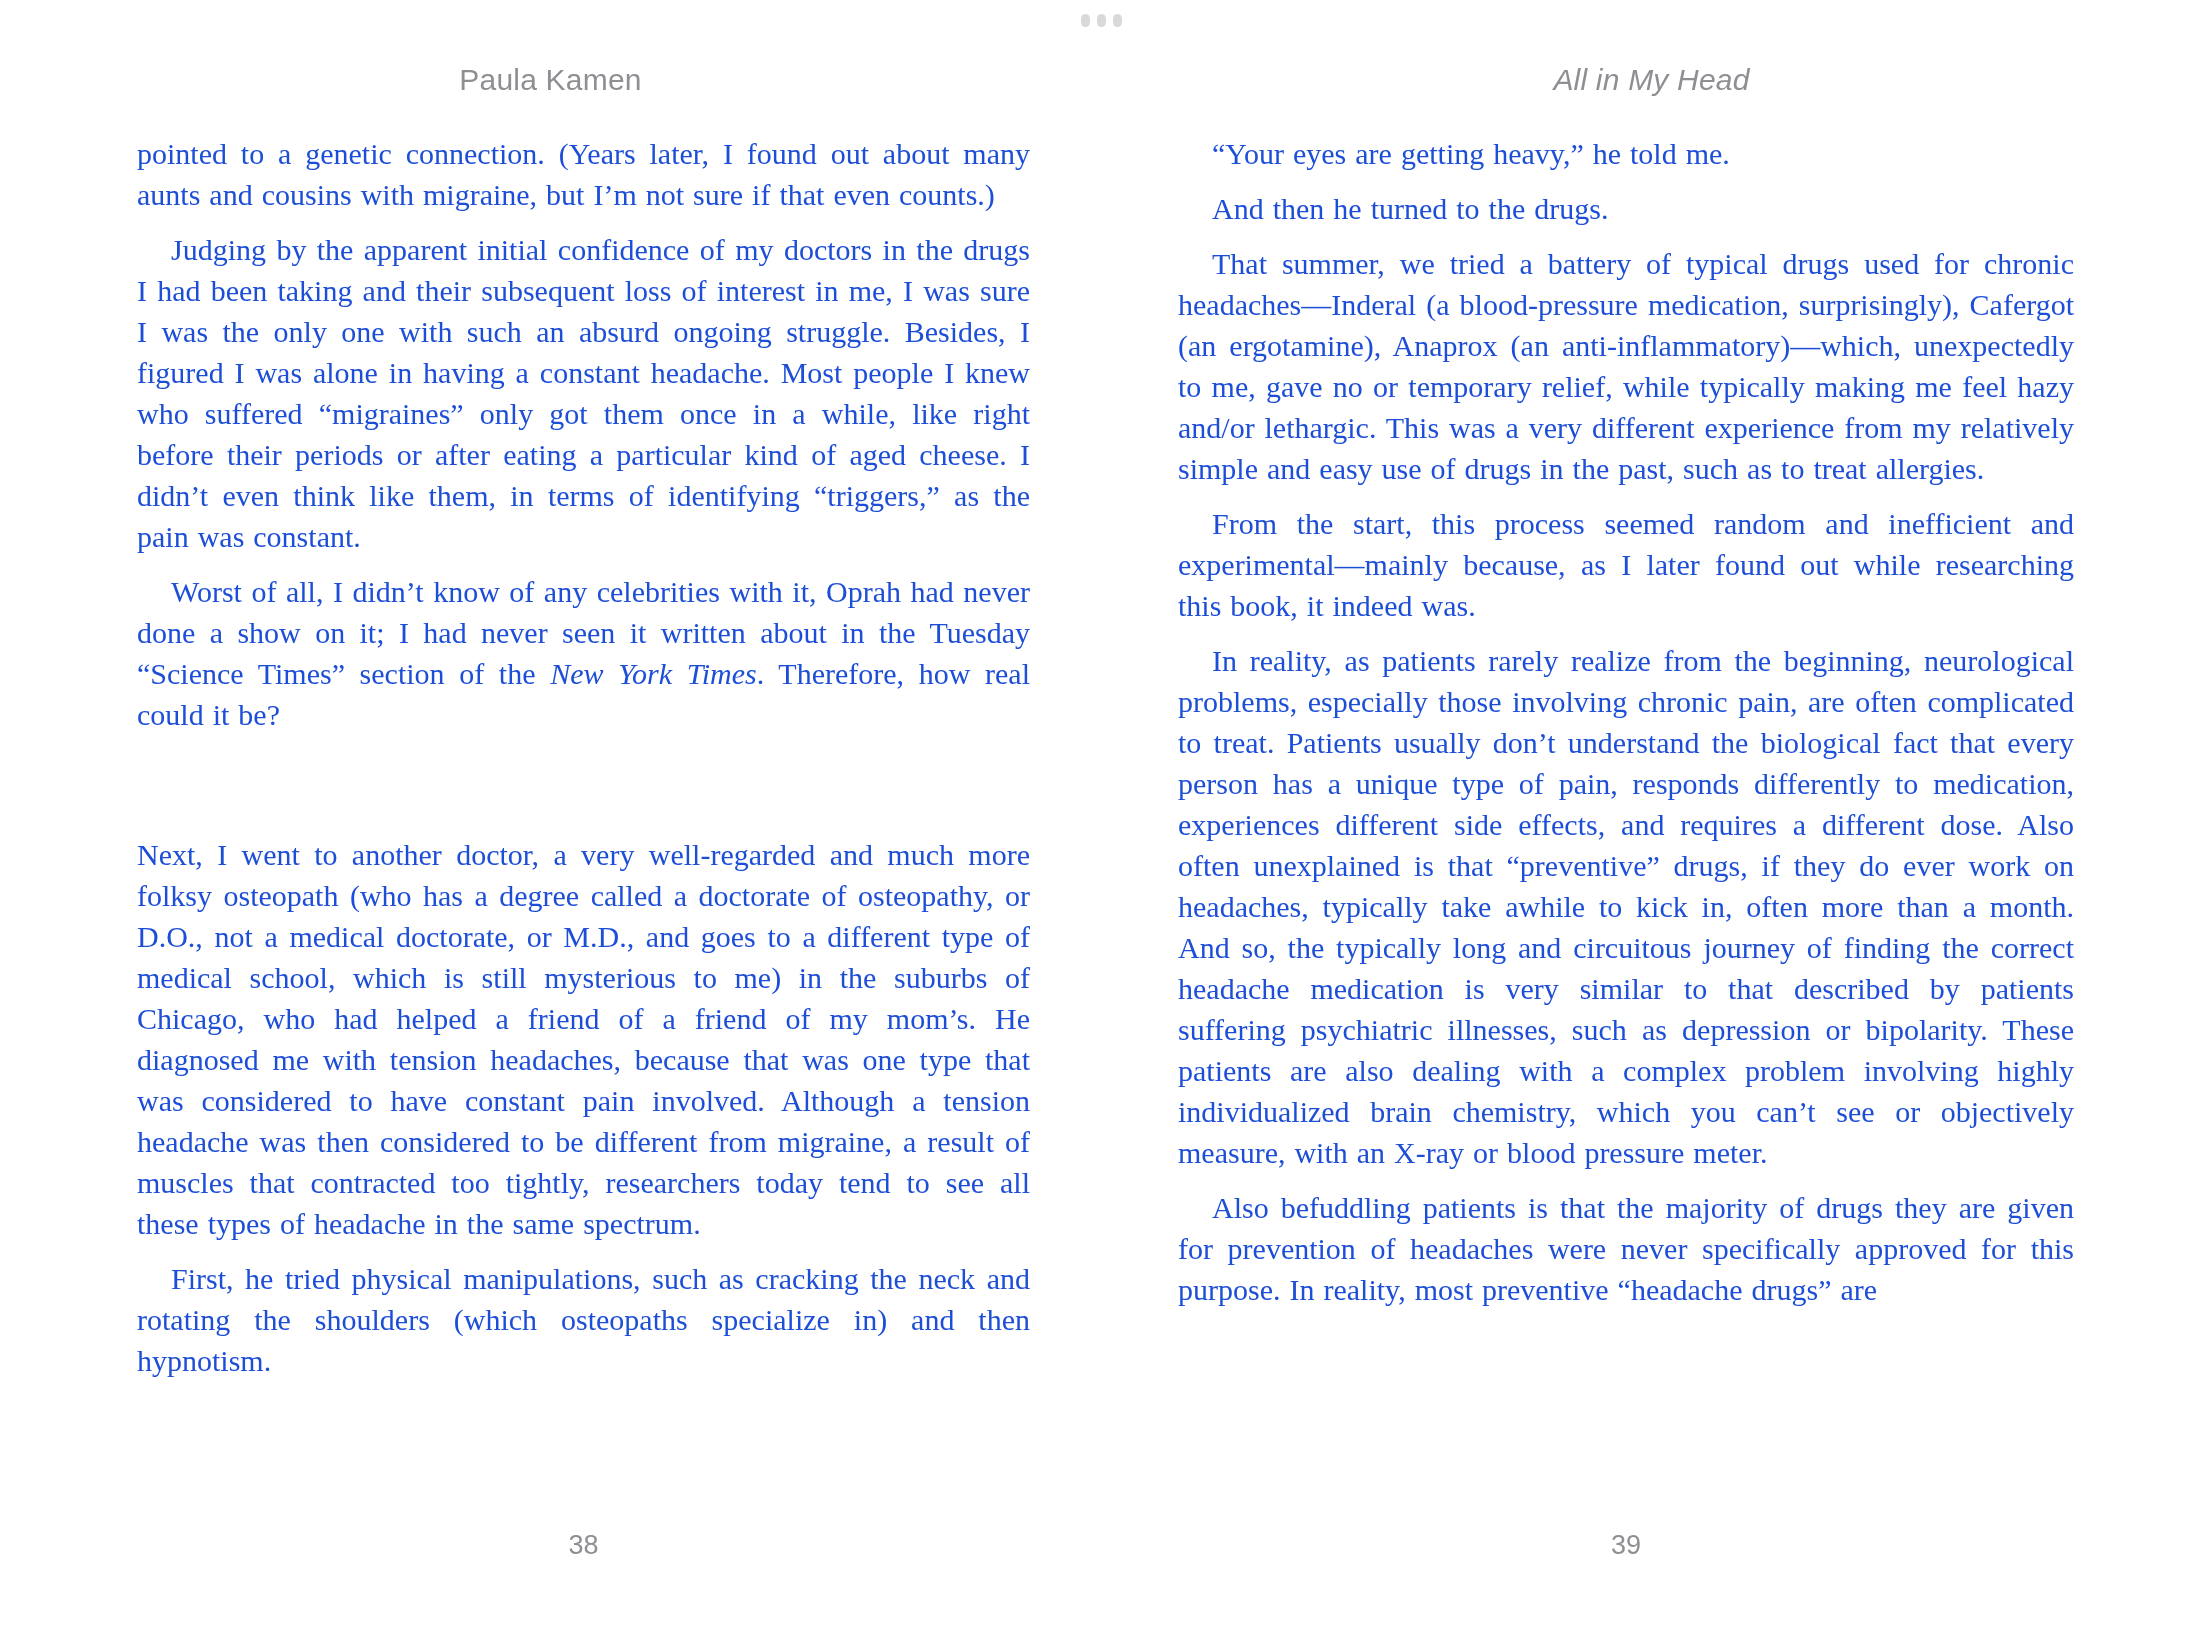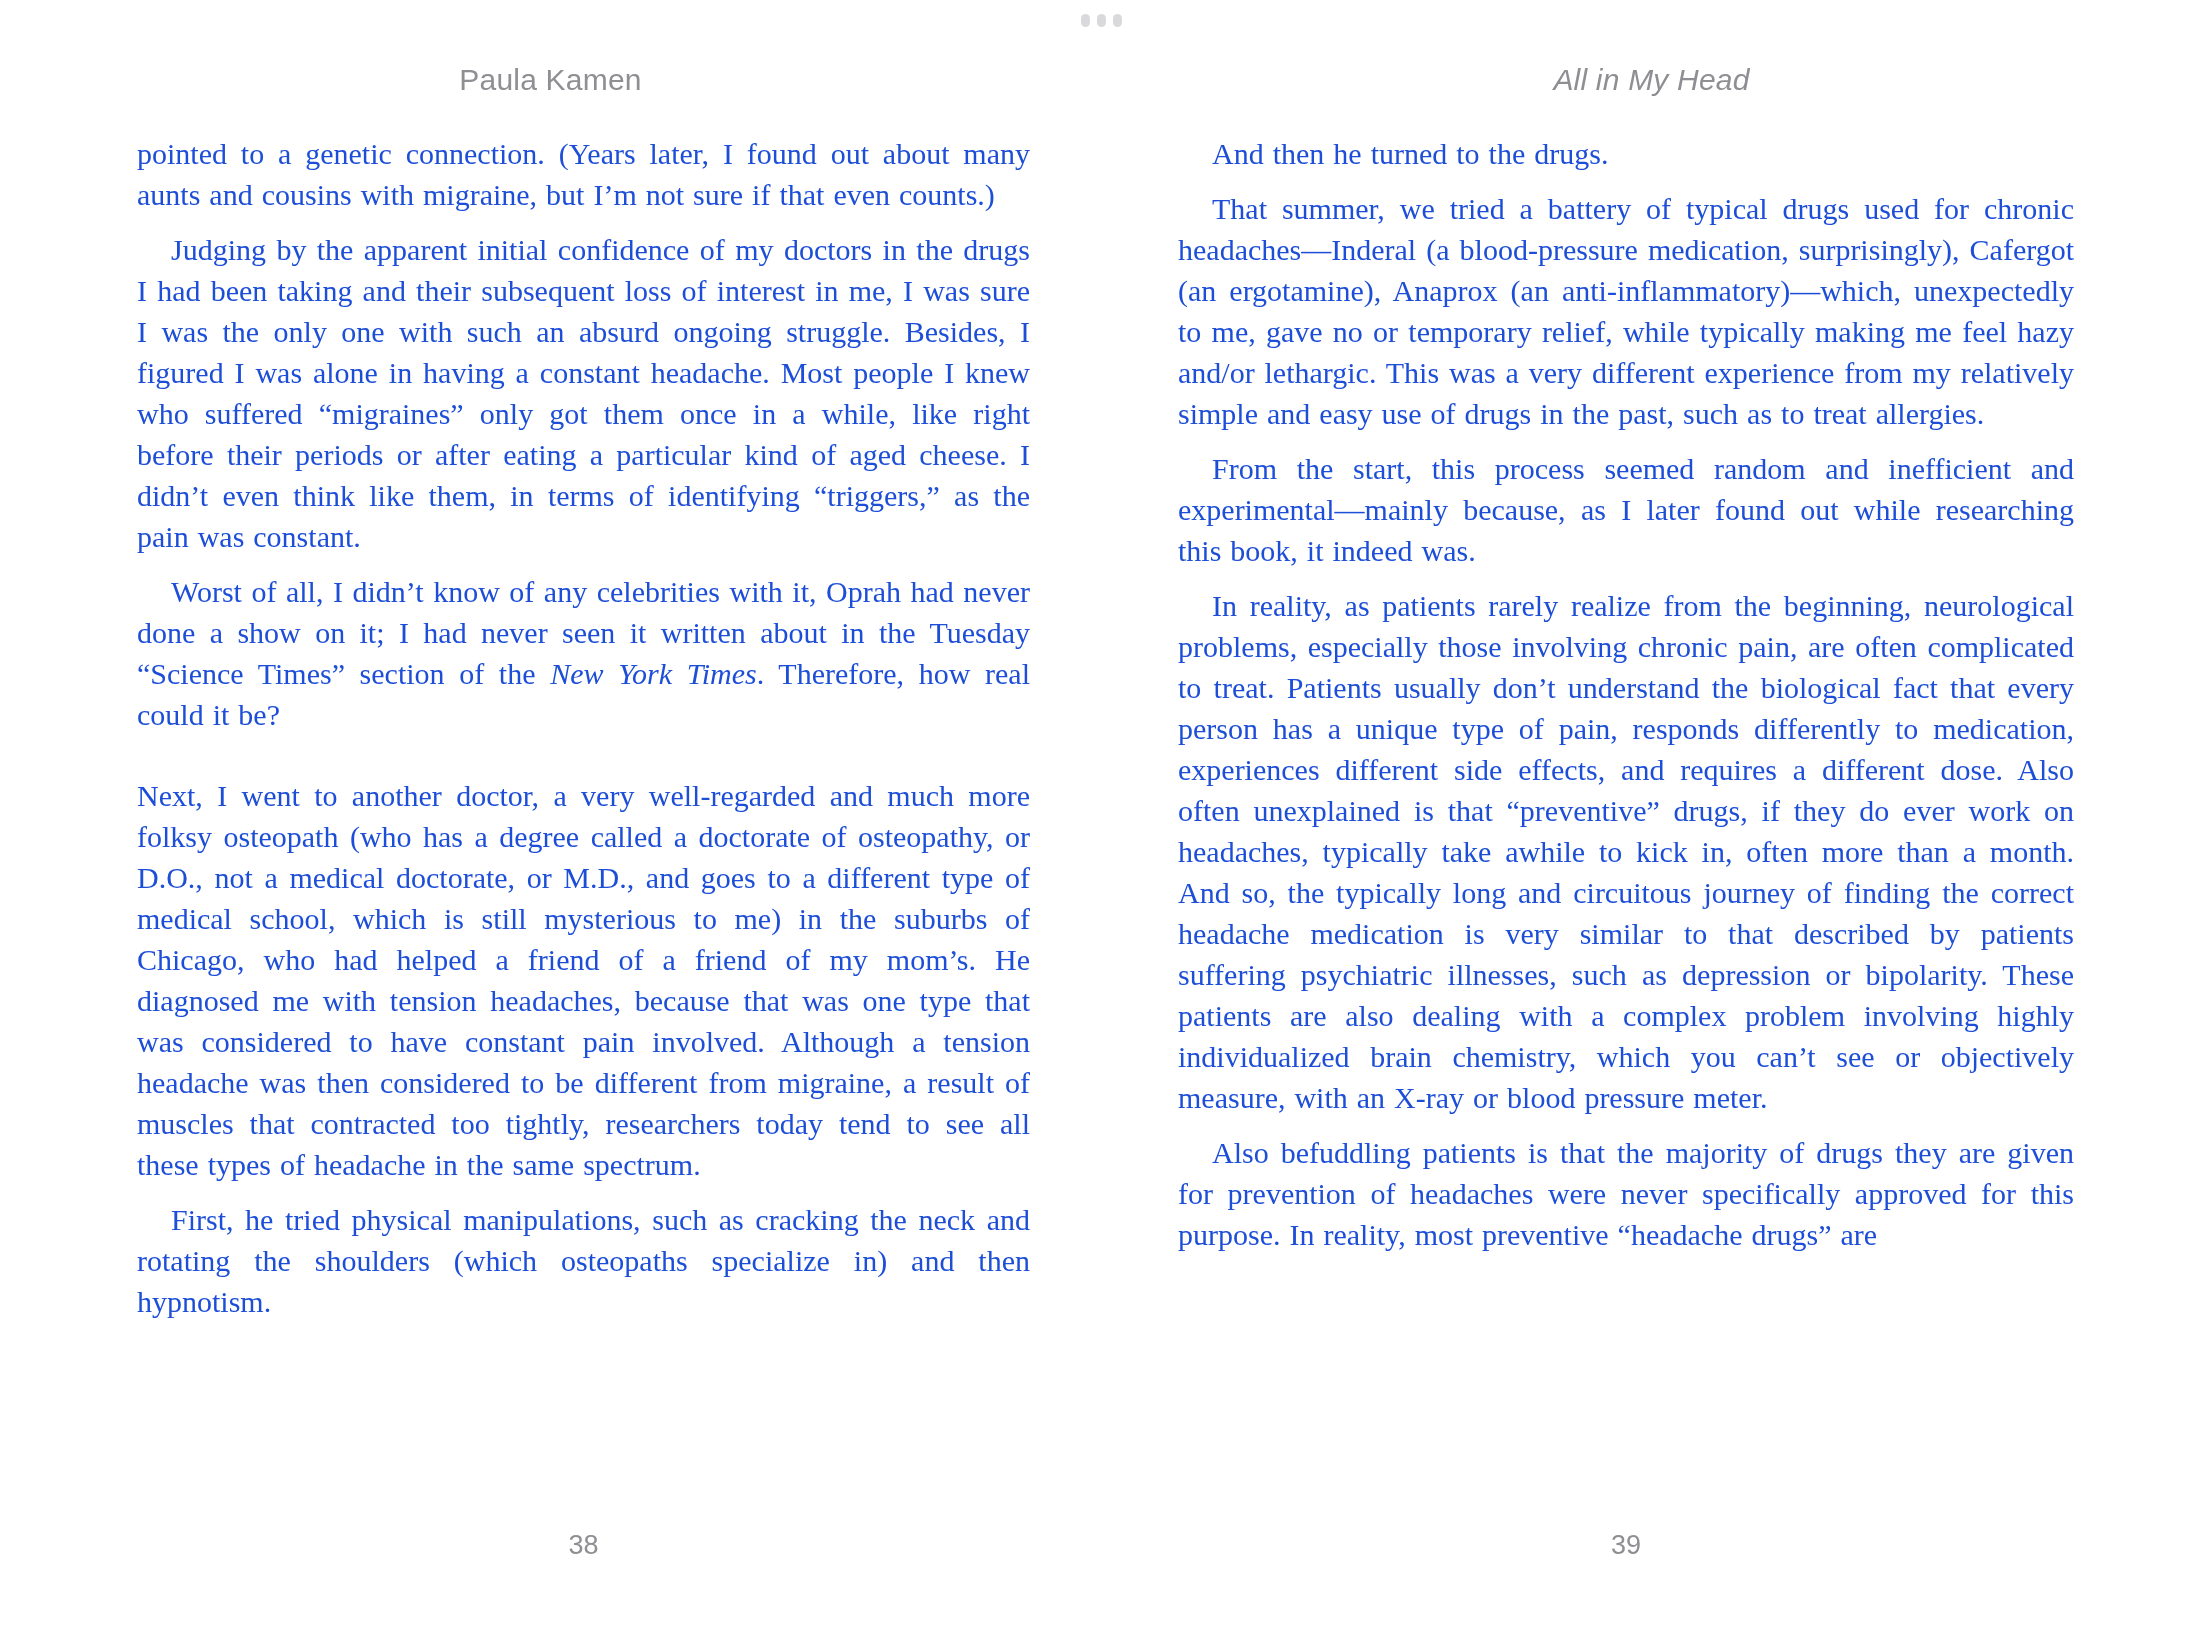--- a/index.html
+++ b/index.html
@@ -35,21 +35,21 @@
     position:absolute; top:133px;
     color:#1d4ed8;
     font-size:30px; line-height:41px;
     text-align:justify;
     word-spacing:0.05em;
   }
   .page-text.left  { left:137px;  width:893px; }
   .page-text.right { left:1178px; width:896px; }
   .page-text p { margin:0; }
   .page-text p + p { margin-top:14px; }
-  .page-text p.section-start { margin-top:40px; }
+  .page-text p.section-start { margin-top:99px; }
   .page-text p.indent { text-indent:34px; }
   .page-text em { font-style:italic; }
   
   .folio {
     position:absolute; top:1530px;
     font-family:"Liberation Sans", sans-serif;
     font-size:27px; color:#8e8e93;
     text-align:center;
   }
   .folio.left  { left:137px;  width:893px; }
@@ -72,20 +72,21 @@
 
   <div class="page-text left" id="left-page-text">
       <p class=""><span>pointed to a genetic connection. (Years later, I found out about many aunts and cousins with migraine, but I’m not sure if that even counts.)</span></p>
       <p class="indent "><span>Judging by the apparent initial confidence of my doctors in the drugs I had been taking and their subsequent loss of interest in me, I was sure I was the only one with such an absurd ongoing struggle. Besides, I figured I was alone in having a constant headache. Most people I knew who suffered “migraines” only got them once in a while, like right before their periods or after eating a particular kind of aged cheese. I didn’t even think like them, in terms of identifying “triggers,” as the pain was constant.</span></p>
       <p class="indent "><span>Worst of all, I didn’t know of any celebrities with it, Oprah had never done a show on it; I had never seen it written about in the Tuesday “Science Times” section of the </span><em>New York Times</em><span>. Therefore, how real could it be?</span></p>
       <p class="section-start"><span>Next, I went to another doctor, a very well-regarded and much more folksy osteopath (who has a degree called a doctorate of osteopathy, or D.O., not a medical doctorate, or M.D., and goes to a different type of medical school, which is still mysterious to me) in the suburbs of Chicago, who had helped a friend of a friend of my mom’s. He diagnosed me with tension headaches, because that was one type that was considered to have constant pain involved. Although a tension headache was then considered to be different from migraine, a result of muscles that contracted too tightly, researchers today tend to see all these types of headache in the same spectrum.</span></p>
       <p class="indent "><span>First, he tried physical manipulations, such as cracking the neck and rotating the shoulders (which osteopaths specialize in) and then hypnotism.</span></p>
     </div>
 
   <div class="page-text right" id="right-page-text">
+      <p class="indent "><span>“Your eyes are getting heavy,” he told me.</span></p>
       <p class="indent "><span>And then he turned to the drugs.</span></p>
       <p class="indent "><span>That summer, we tried a battery of typical drugs used for chronic headaches—Inderal (a blood-pressure medication, surprisingly), Cafergot (an ergotamine), Anaprox (an anti-inflammatory)—which, unexpectedly to me, gave no or temporary relief, while typically making me feel hazy and/or lethargic. This was a very different experience from my relatively simple and easy use of drugs in the past, such as to treat allergies.</span></p>
       <p class="indent "><span>From the start, this process seemed random and inefficient and experimental—mainly because, as I later found out while researching this book, it indeed was.</span></p>
       <p class="indent "><span>In reality, as patients rarely realize from the beginning, neurological problems, especially those involving chronic pain, are often complicated to treat. Patients usually don’t understand the biological fact that every person has a unique type of pain, responds differently to medication, experiences different side effects, and requires a different dose. Also often unexplained is that “preventive” drugs, if they do ever work on headaches, typically take awhile to kick in, often more than a month. And so, the typically long and circuitous journey of finding the correct headache medication is very similar to that described by patients suffering psychiatric illnesses, such as depression or bipolarity. These patients are also dealing with a complex problem involving highly individualized brain chemistry, which you can’t see or objectively measure, with an X-ray or blood pressure meter.</span></p>
       <p class="indent "><span>Also befuddling patients is that the majority of drugs they are given for prevention of headaches were never specifically approved for this purpose. In reality, most preventive “headache drugs” are</span></p>
     </div>
 
   <div class="folio left">38</div>
 
   <div class="folio right">39</div>

